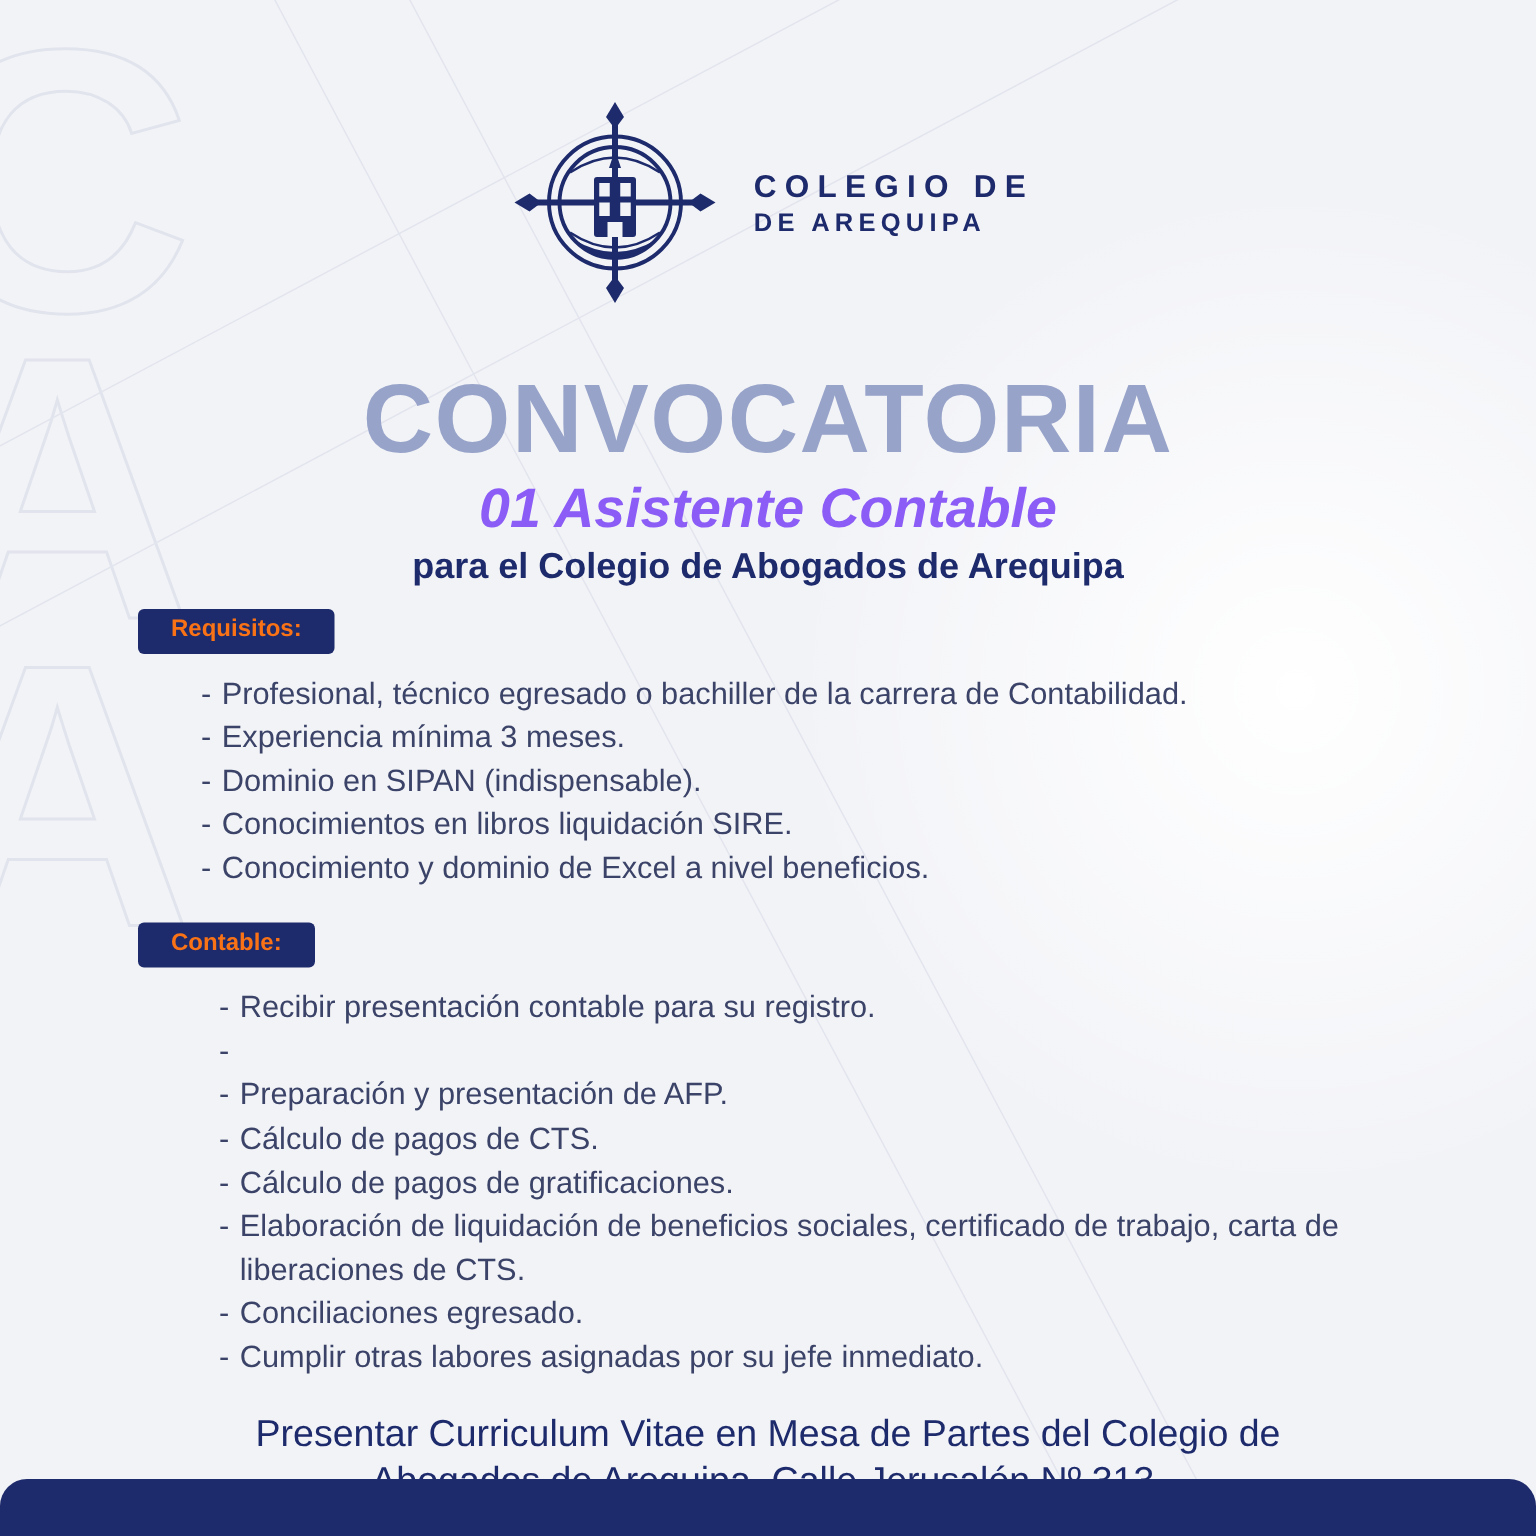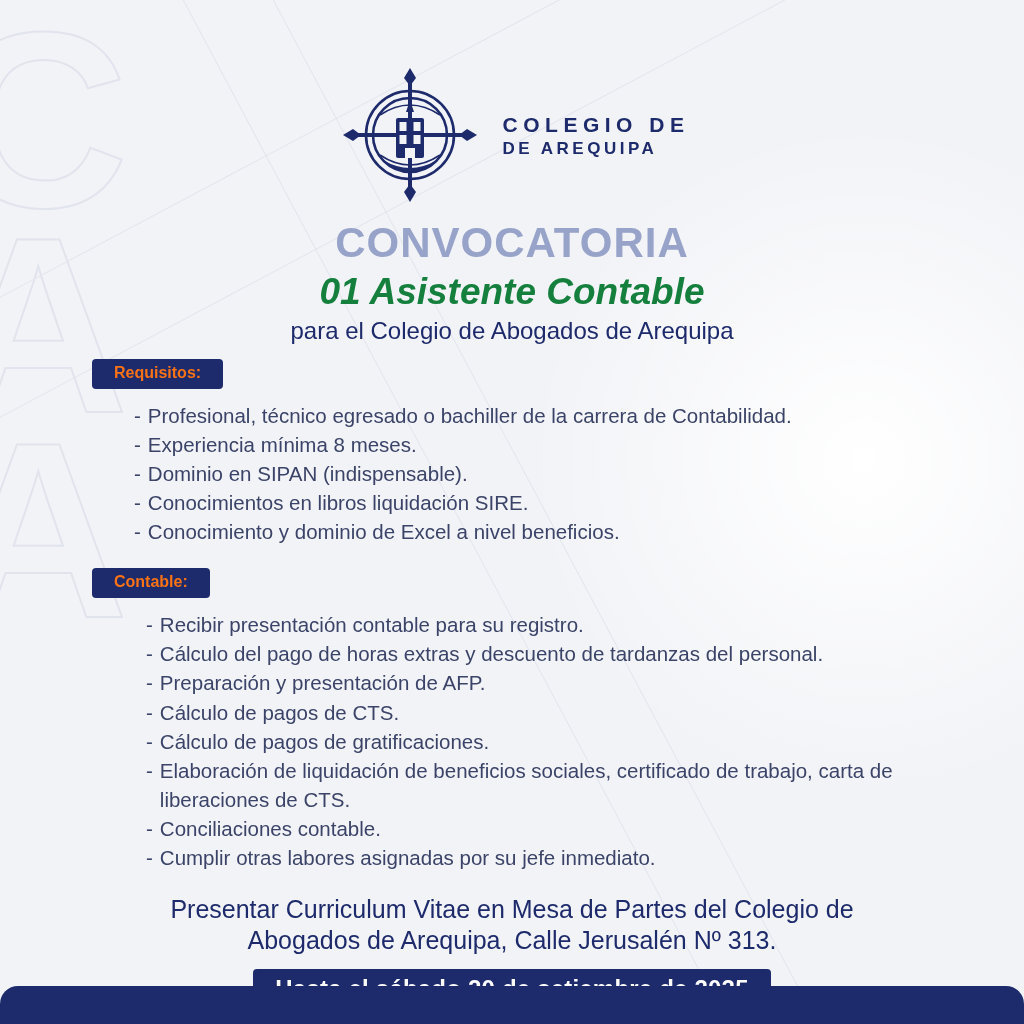--- a/index.html
+++ b/index.html
@@ -104,40 +104,40 @@
     letter-spacing: 3.5px;
     font-weight: 700;
     display: block;
     text-align: left;
     margin-top: 3px;
   }
 
   
   .title {
     text-align: center;
-    font-size: 42px;
+    font-size: 65px;
     font-weight: 800;
     letter-spacing: 1px;
     color: #97a3c9;
-    margin-top: 12px;
+    margin-top: 36px;
     line-height: 1;
   }
   .subtitle {
     text-align: center;
     font-size: 37px;
     font-weight: 700;
     font-style: italic;
-    color: #15803d;
+    color: #8b5cf6;
     margin-top: 8px;
     line-height: 1.1;
   }
   .subtitle2 {
     text-align: center;
     font-size: 24px;
-    font-weight: 400;
+    font-weight: 700;
     color: #1d2a6b;
     margin-top: 4px;
   }
 
   
   .sec-head {
     display: inline-block;
     background: #1d2a6b;
     color: #f97316;
     font-size: 16px;
@@ -258,21 +258,21 @@
 
   <div class="sec-wrap">
     <div class="sec-head">Requisitos:</div>
     <ul class="items">
       <li>
           <span class="dash">-</span>
           <span>Profesional, técnico egresado o bachiller de la carrera de Contabilidad.</span>
         </li>
       <li>
           <span class="dash">-</span>
-          <span>Experiencia mínima 8 meses.</span>
+          <span>Experiencia mínima 3 meses.</span>
         </li>
       <li>
           <span class="dash">-</span>
           <span>Dominio en SIPAN (indispensable).</span>
         </li>
       <li>
           <span class="dash">-</span>
           <span>Conocimientos en libros liquidación SIRE.</span>
         </li>
       <li>
@@ -284,41 +284,40 @@
 
   <div class="sec-wrap funciones">
     <div class="sec-head">Contable:</div>
     <ul class="items funcs">
       <li>
           <span class="dash">-</span>
           <span>Recibir presentación contable para su registro.</span>
         </li>
       <li>
           <span class="dash">-</span>
-          <span>Cálculo del pago de horas extras y descuento de tardanzas del personal.</span>
         </li>
       <li>
           <span class="dash">-</span>
           <span>Preparación y presentación de AFP.</span>
         </li>
       <li>
           <span class="dash">-</span>
           <span>Cálculo de pagos de CTS.</span>
         </li>
       <li>
           <span class="dash">-</span>
           <span>Cálculo de pagos de gratificaciones.</span>
         </li>
       <li>
           <span class="dash">-</span>
           <span>Elaboración de liquidación de beneficios sociales, certificado de trabajo, carta de liberaciones de CTS.</span>
         </li>
       <li>
           <span class="dash">-</span>
-          <span>Conciliaciones contable.</span>
+          <span>Conciliaciones egresado.</span>
         </li>
       <li>
           <span class="dash">-</span>
           <span>Cumplir otras labores asignadas por su jefe inmediato.</span>
         </li>
     </ul>
   </div>
 
   <div class="cta">
     <div>Presentar Curriculum Vitae en Mesa de Partes del Colegio de</div>

